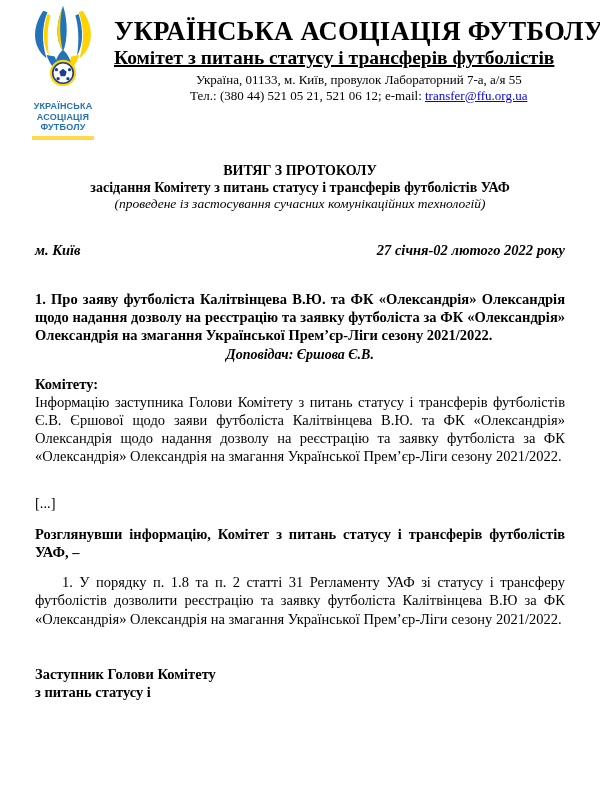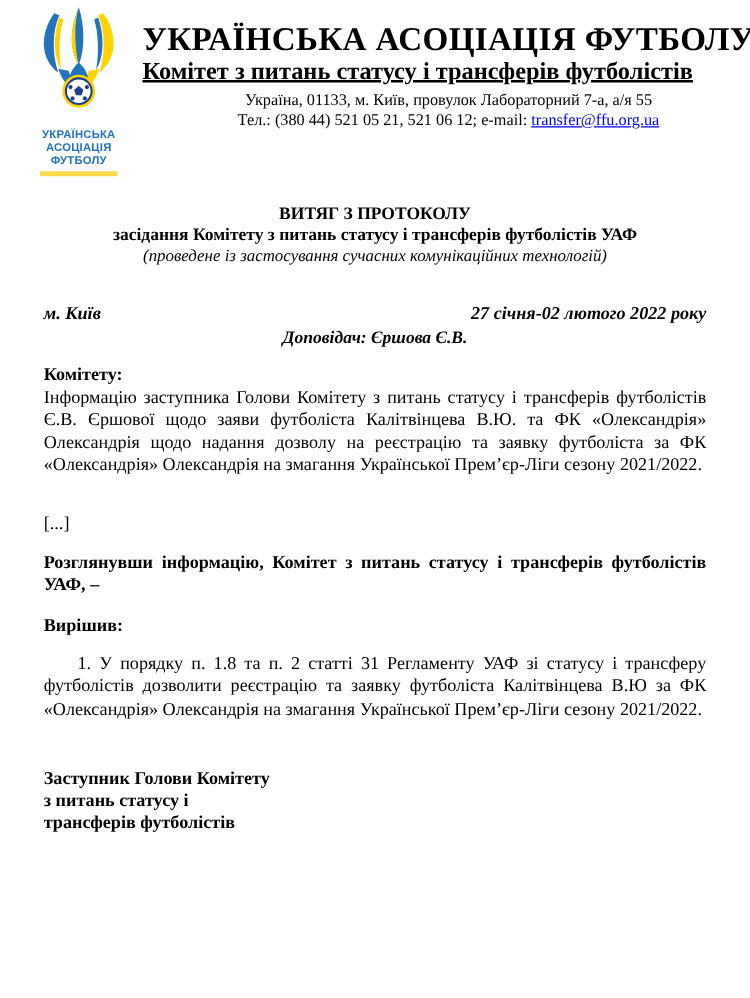--- a/index.html
+++ b/index.html
@@ -236,32 +236,31 @@
   <div class="doc-subtitle">засідання Комітету з питань статусу і трансферів футболістів УАФ</div>
   <div class="doc-note">(проведене із застосування сучасних комунікаційних технологій)</div>
 </div>
 
 <div class="content">
   <div class="dateline">
     <span>м. Київ</span>
     <span>27 січня-02 лютого 2022 року</span>
   </div>
 
+  <div class="item-heading">1.  Про заяву футболіста Калітвінцева В.Ю. та ФК «Олександрія» Олександрія щодо надання дозволу на реєстрацію та заявку футболіста за ФК «Олександрія» Олександрія на змагання Української Прем’єр-Ліги сезону 2021/2022.</div>
   <div class="speaker">Доповідач: Єршова Є.В.</div>
 
   <div class="section-label">Комітету:</div>
   <p class="body-par">Інформацію заступника Голови Комітету з питань статусу і трансферів футболістів Є.В. Єршової щодо заяви футболіста Калітвінцева В.Ю. та ФК «Олександрія» Олександрія щодо надання дозволу на реєстрацію та заявку футболіста за ФК «Олександрія» Олександрія на змагання Української Прем’єр-Ліги сезону 2021/2022.</p>
 
   <div class="omission">[...]</div>
 
   <div class="considered">Розглянувши інформацію, Комітет з питань статусу і трансферів футболістів УАФ, –</div>
 
-  <div class="decided-label">Вирішив:</div>
   <div class="decision">1. У порядку п. 1.8 та п. 2 статті 31 Регламенту УАФ зі статусу і трансферу футболістів дозволити реєстрацію та заявку футболіста Калітвінцева В.Ю за ФК «Олександрія» Олександрія на змагання Української Прем’єр-Ліги сезону 2021/2022.</div>
 </div>
 
 <div class="sig-row">
   <div class="sig-position">
     <div>Заступник Голови Комітету</div>
     <div>з питань статусу і</div>
-    <div>трансферів футболістів</div>
   </div>
 </div>
 
 </body></html>

